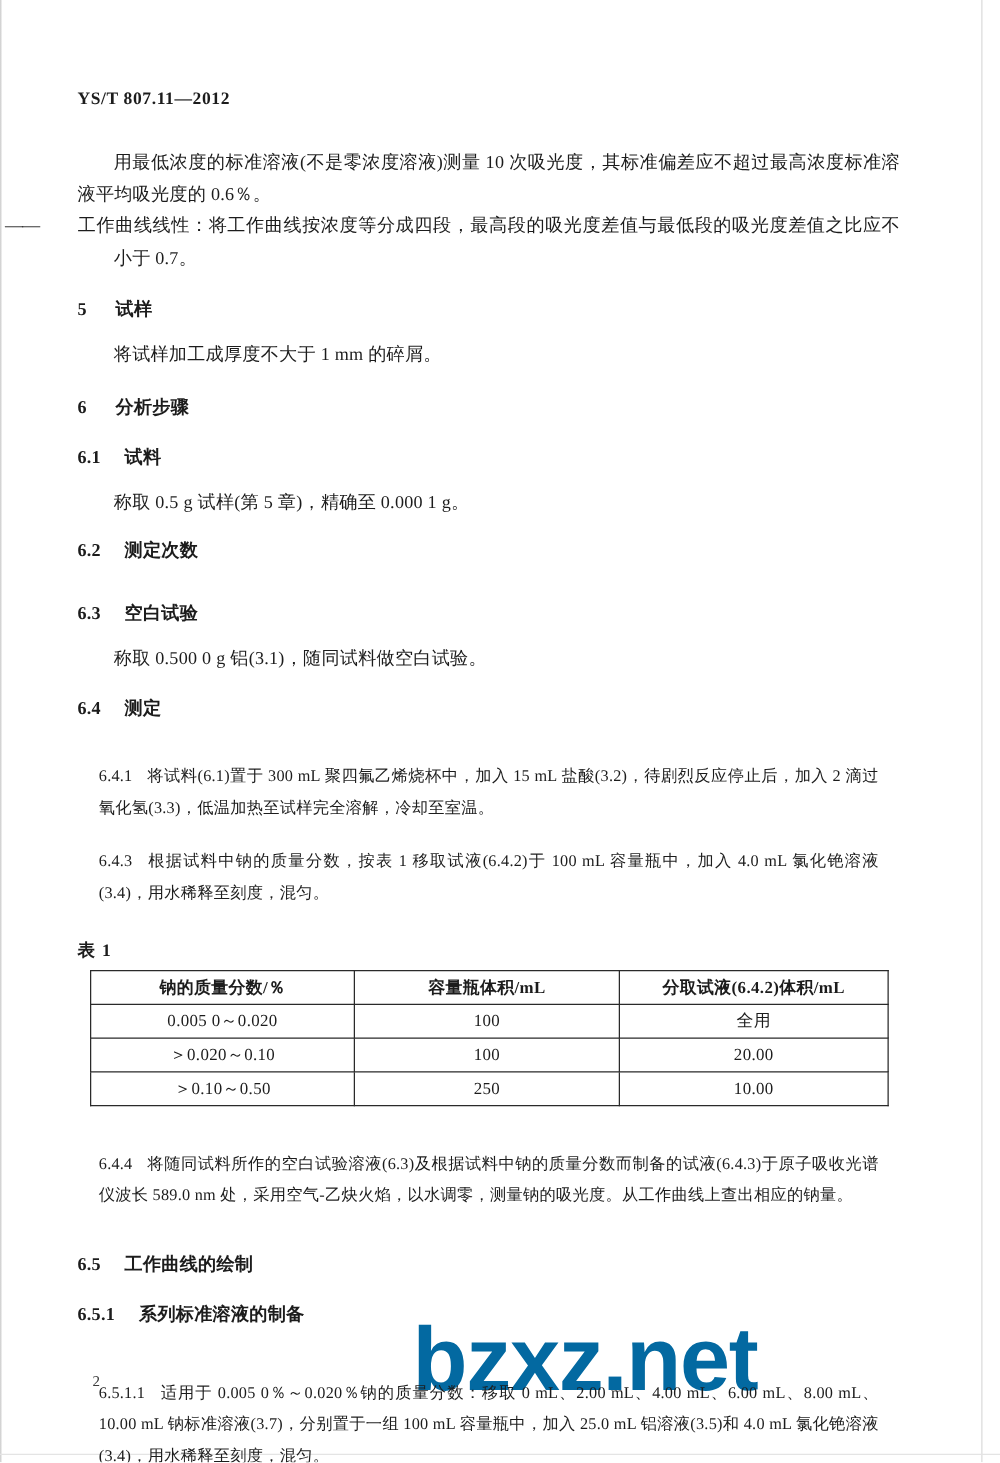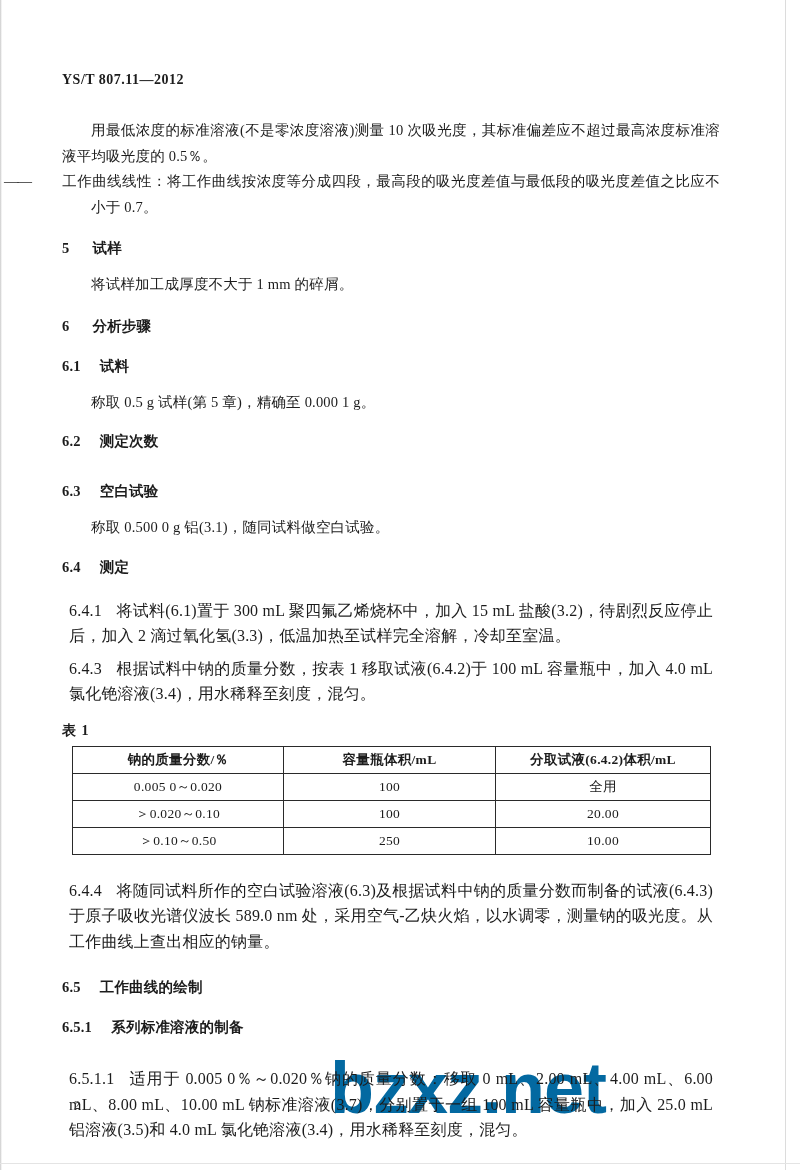--- a/index.html
+++ b/index.html
@@ -115,22 +115,22 @@
 
   
   .sp-14 { height: 14px; }
   .sp-8  { height: 8px; }
   .sp-20 { height: 20px; }
   .sp-16 { height: 16px; }
   .sp-12 { height: 12px; }
 
   
   .numbered {
-    margin: 7px;
-    font-size: 16px;
+    margin: 17px;
+    font-size: 13px;
     line-height: 25.5px;
     text-align: justify;
     letter-spacing: 0.2px;
   }
   .numbered .lead {
     margin-right: 0.9em;
   }
 
   
   .table-caption {
@@ -193,21 +193,21 @@
   <div class="page-edge-bottom"></div>
 
   <div class="watermark">bzxz.net</div>
 
   <div class="content">
 
     <div class="std-header">YS/T 807.11—2012</div>
 
     <div class="body-area">
 
-      <p class="para indent2">用最低浓度的标准溶液(不是零浓度溶液)测量 10 次吸光度，其标准偏差应不超过最高浓度标准溶液平均吸光度的 0.5％。</p>
+      <p class="para indent2">用最低浓度的标准溶液(不是零浓度溶液)测量 10 次吸光度，其标准偏差应不超过最高浓度标准溶液平均吸光度的 0.6％。</p>
 
       <p class="para hang"><span class="dash-lead">——</span><span>工作曲线线性：将工作曲线按浓度等分成四段，最高段的吸光度差值与最低段的吸光度差值之比应不小于 0.7。</span></p>
 
       <div class="sp-16"></div>
 
       <p class="h-clause"><span class="num">5</span><span>试样</span></p>
 
       <div class="sp-12"></div>
 
       <p class="para indent2">将试样加工成厚度不大于 1 mm 的碎屑。</p>

